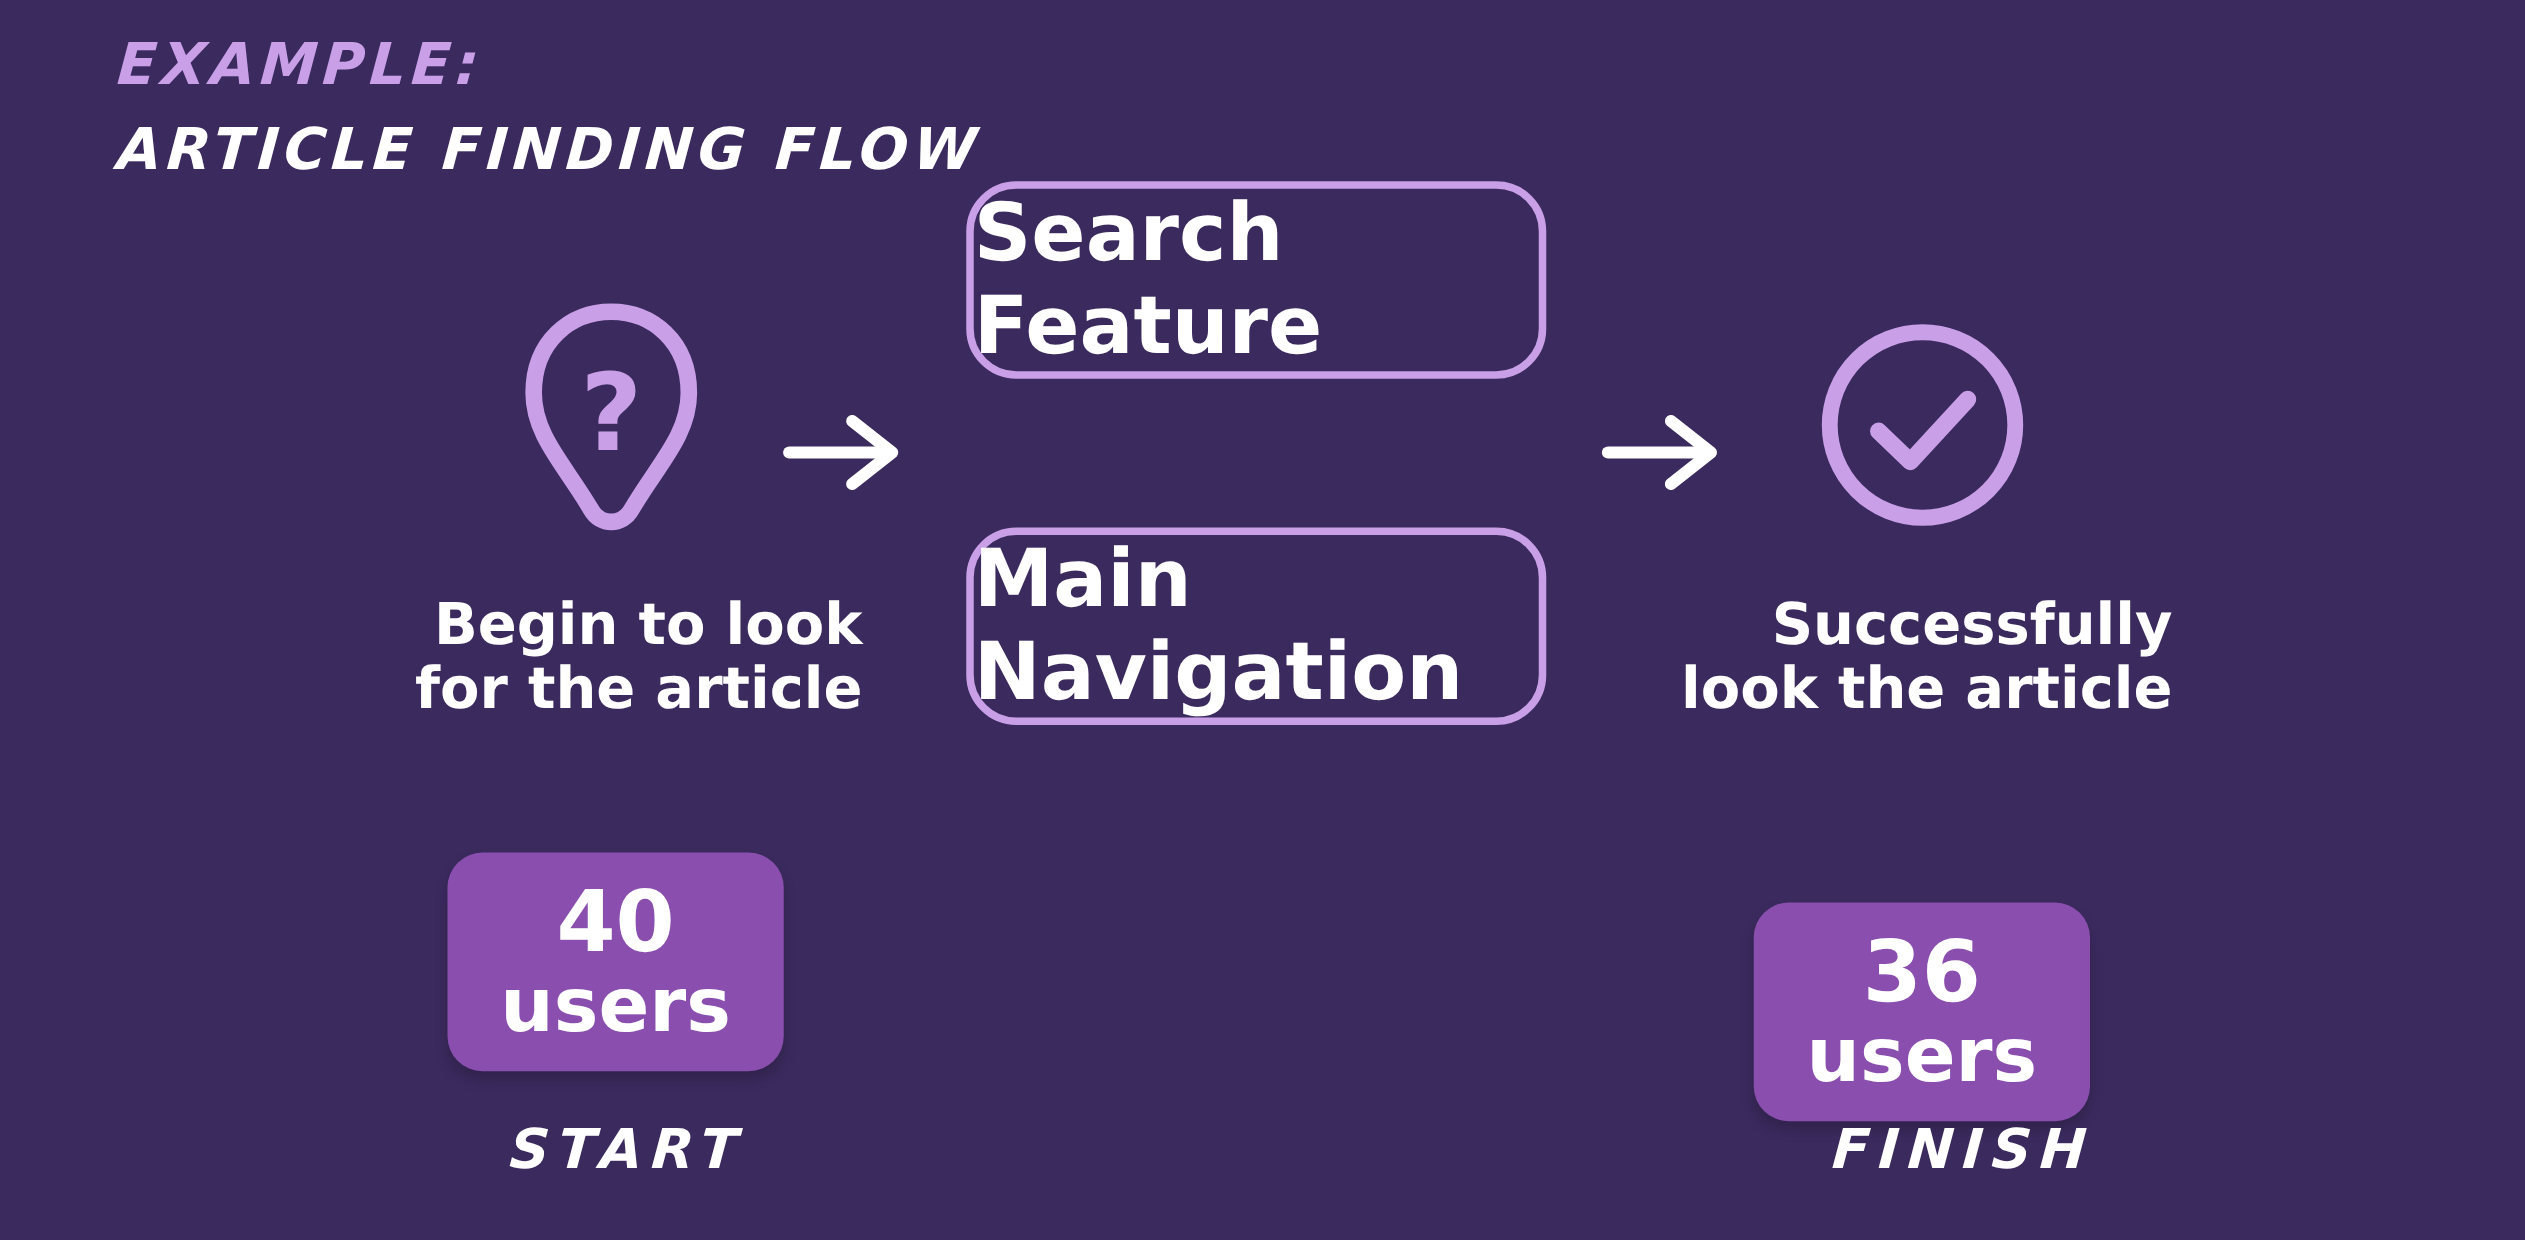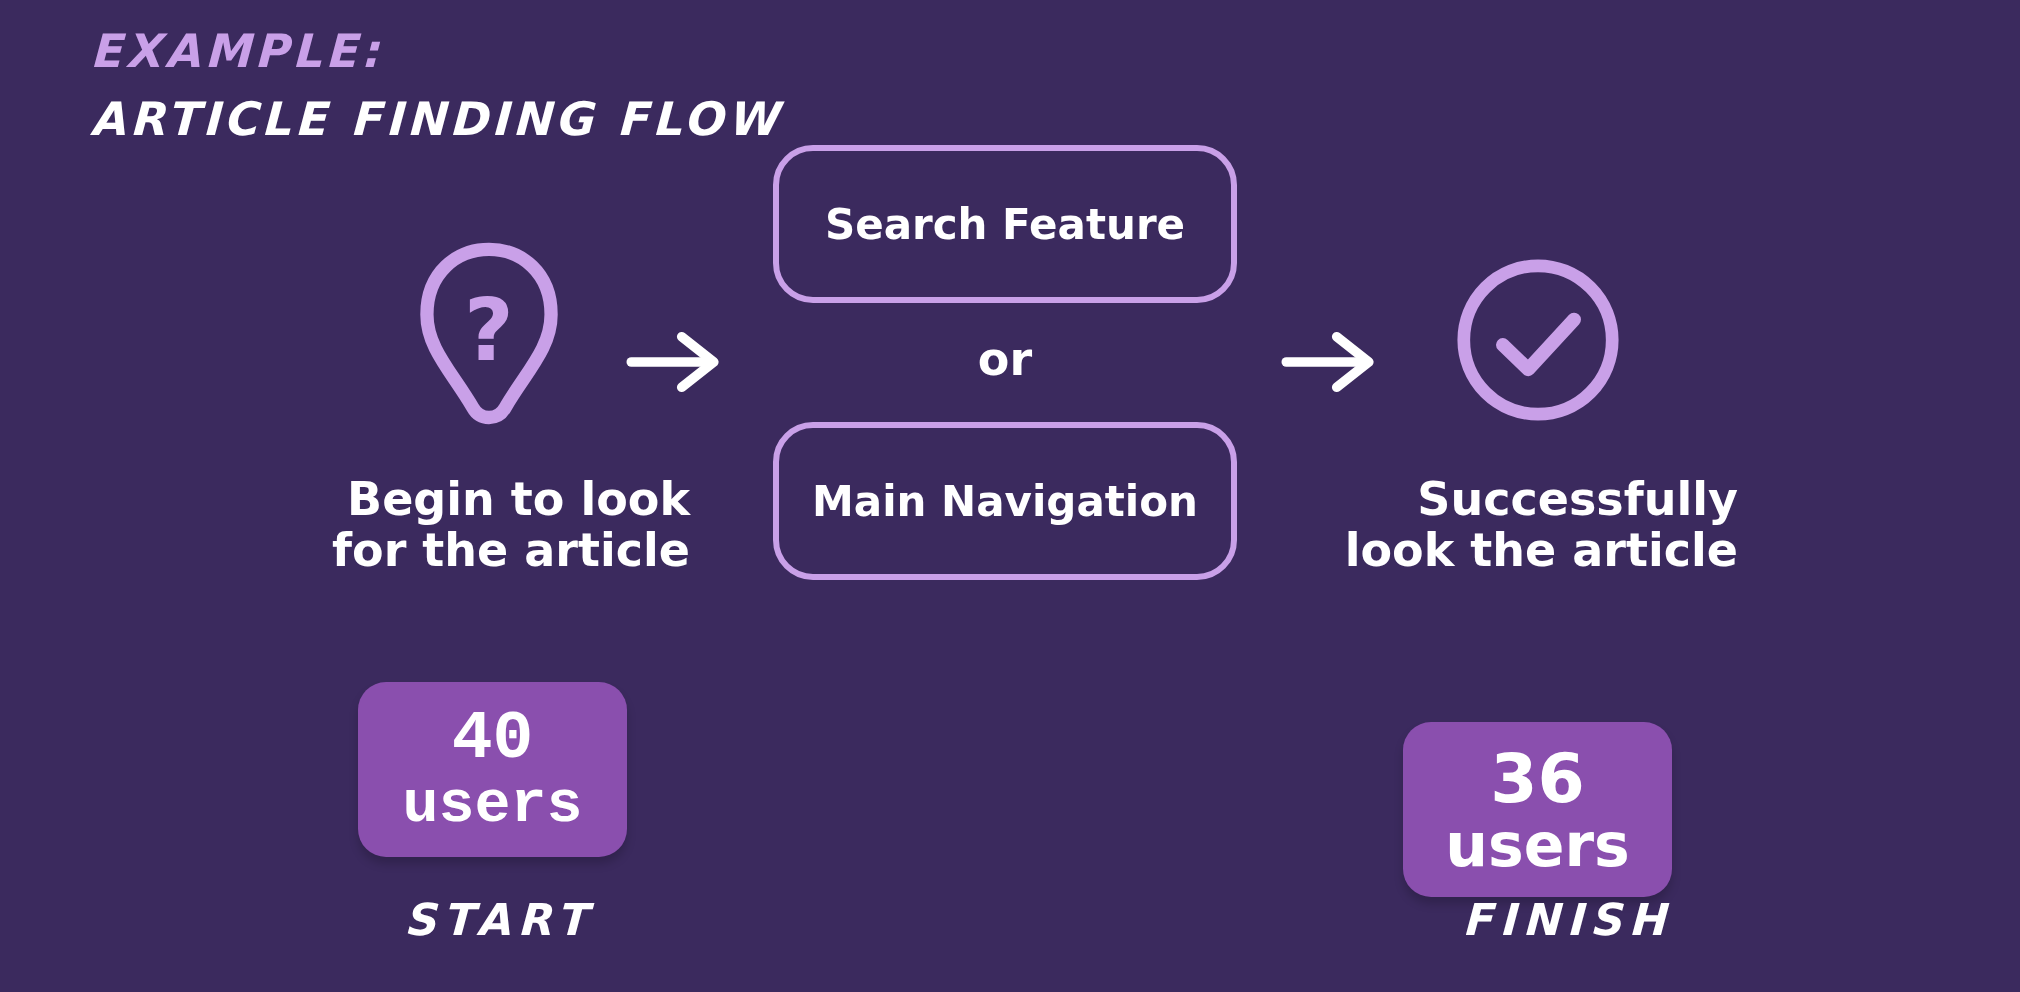--- a/index.html
+++ b/index.html
@@ -60,21 +60,21 @@
   .caption-start{left:290px;top:474px;}
   .caption-finish{left:1338px;top:474px;}
   
   .option-box{
     position:absolute;
     left:773px;width:464px;
     border:6px solid var(--accent-lavender);
     border-radius:40px;
     display:flex;align-items:center;justify-content:center;
     color:var(--text-white);
-    font-weight:bold;font-size:42px;
+    font-weight:bold;font-size:64px;
     background:transparent;
   }
   .option-top{top:145px;height:158px;}
   .option-bottom{top:422px;height:158px;}
   .or-connector{
     position:absolute;left:905px;top:332px;width:200px;
     text-align:center;
     color:var(--text-white);
     font-weight:bold;font-size:46px;
   }
@@ -82,21 +82,21 @@
   .count-card{
     position:absolute;top:682px;
     width:269px;height:175px;
     background:var(--box-fill-purple);
     border-radius:28px;
     display:flex;flex-direction:column;
     align-items:center;justify-content:center;
     color:var(--text-white);
     box-shadow:0 7px 10px rgba(0,0,0,0.18);
   }
-  .count-card-start{left:358px;font-family:Liberation Mono, monospace;}
+  .count-card-start{left:358px;}
   .count-card-finish{left:1403px;margin-top:40px;}
   .count-value{font-weight:bold;font-size:68px;line-height:1.0;}
   .count-unit{font-weight:bold;font-size:60px;line-height:1.0;margin-top:2px;}
   .stage-caption{
     position:absolute;top:894px;
     font-size:44px;
     color:var(--text-white);
     letter-spacing:7px;
   }
   .stage-caption-start{left:408px;}
@@ -131,21 +131,20 @@
     <svg viewBox="0 0 100 66" aria-hidden="true">
       <line x1="6" y1="33" x2="87" y2="33" stroke="currentColor" stroke-width="10" stroke-linecap="round"></line>
       <polyline points="58,7 91,33 58,59" fill="none" stroke="currentColor" stroke-width="10" stroke-linecap="round" stroke-linejoin="round"></polyline>
     </svg>
   </div>
 
   <div class="option-box option-top">
     <span>Search Feature</span>
   </div>
 
-  <div class="or-connector">or</div>
 
   <div class="option-box option-bottom">
     <span>Main Navigation</span>
   </div>
 
   <div class="arrow arrow-2">
     <svg viewBox="0 0 100 66" aria-hidden="true">
       <line x1="6" y1="33" x2="87" y2="33" stroke="currentColor" stroke-width="10" stroke-linecap="round"></line>
       <polyline points="58,7 91,33 58,59" fill="none" stroke="currentColor" stroke-width="10" stroke-linecap="round" stroke-linejoin="round"></polyline>
     </svg>

